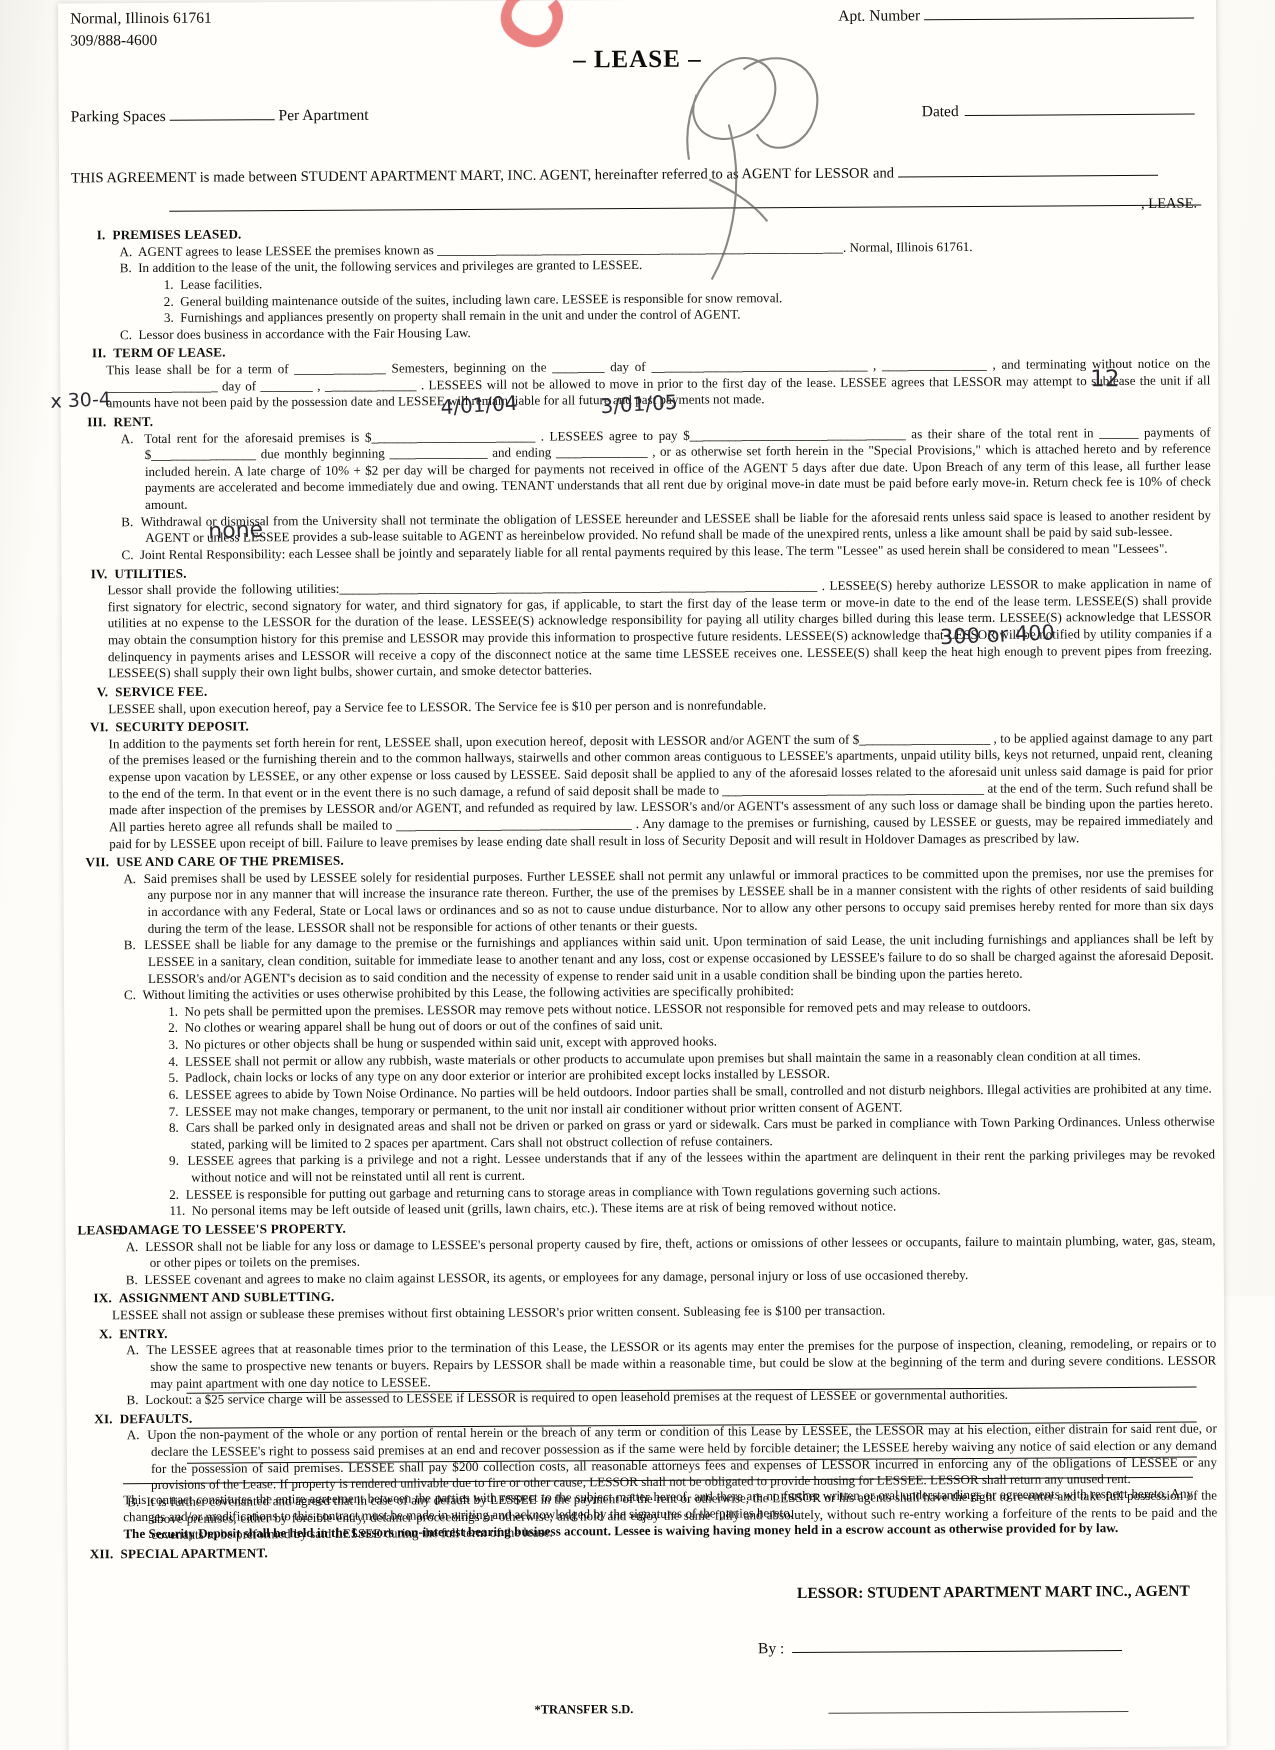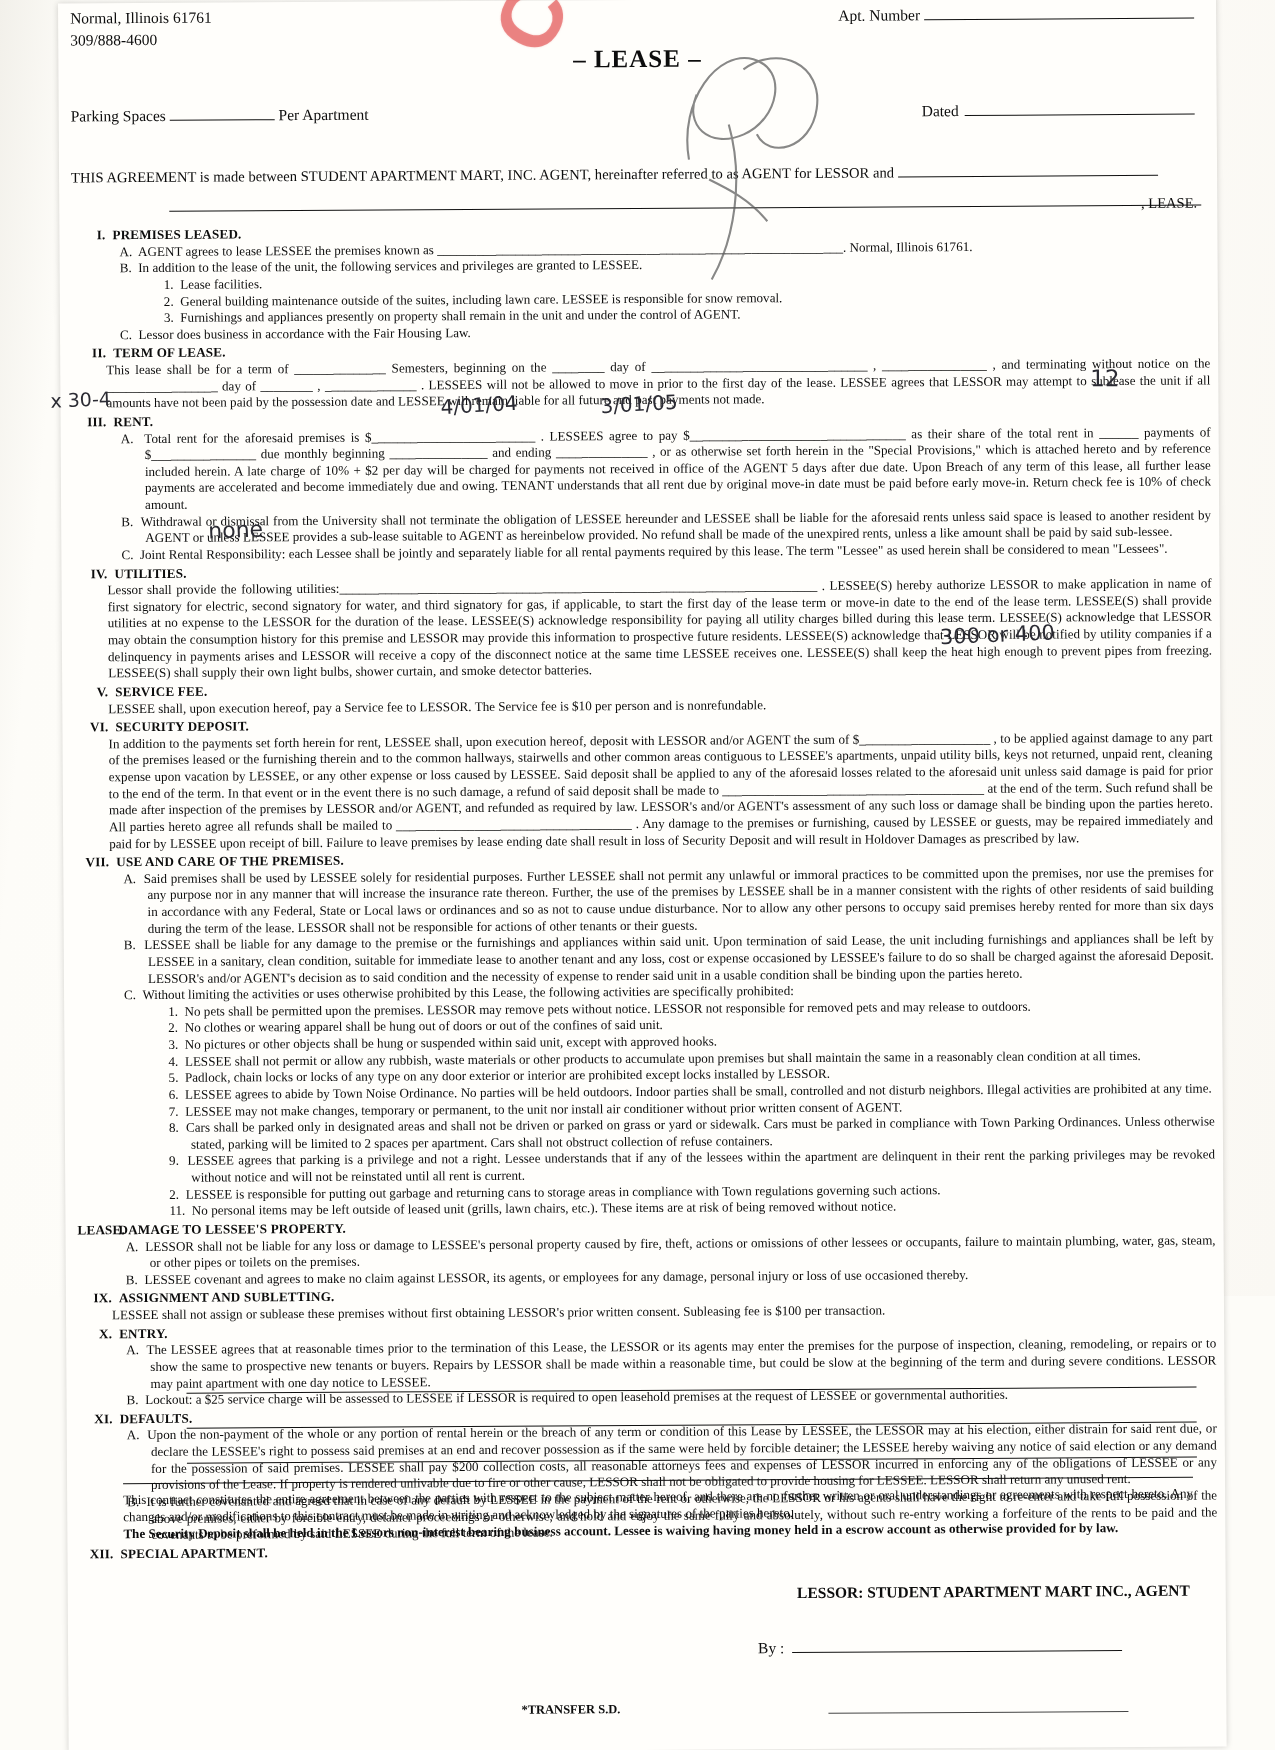--- a/index.html
+++ b/index.html
@@ -56,21 +56,21 @@
   .just{text-align:justify;}
 
   
   .foot{position:absolute;left:0;top:1480px;width:1158px;}
   .foot .divider{position:absolute;left:56px;top:0;width:1070px;border-top:1px solid #111;}
   .foot-txt{position:absolute;left:56px;top:8px;width:1070px;font-size:13.1px;line-height:1.3;text-align:justify;}
   .foot-bold{font-weight:bold;}
   .lessor-line{position:absolute;right:36px;top:1585px;font-size:15.5px;font-weight:bold;}
   .by-line{position:absolute;left:690px;top:1640px;font-size:15.5px;}
   .by-line .rule{display:inline-block;width:330px;border-bottom:1px solid #111;height:12px;margin-left:8px;}
-  .transfer{position:absolute;left:453px;top:1702px;font-size:12.5px;font-weight:bold;}
+  .transfer{position:absolute;left:466px;top:1702px;font-size:12.5px;font-weight:bold;}
   .bottom-rule{position:absolute;left:760px;top:1714px;width:300px;border-top:1px solid #444;}
 
   
   .hw{
     font-family:"DejaVu Sans", sans-serif;
     color:#2b2b33;
     position:absolute;
     white-space:nowrap;
   }
   .hw1{left:380px;top:392px;font-size:20px;transform:rotate(-3deg);}

